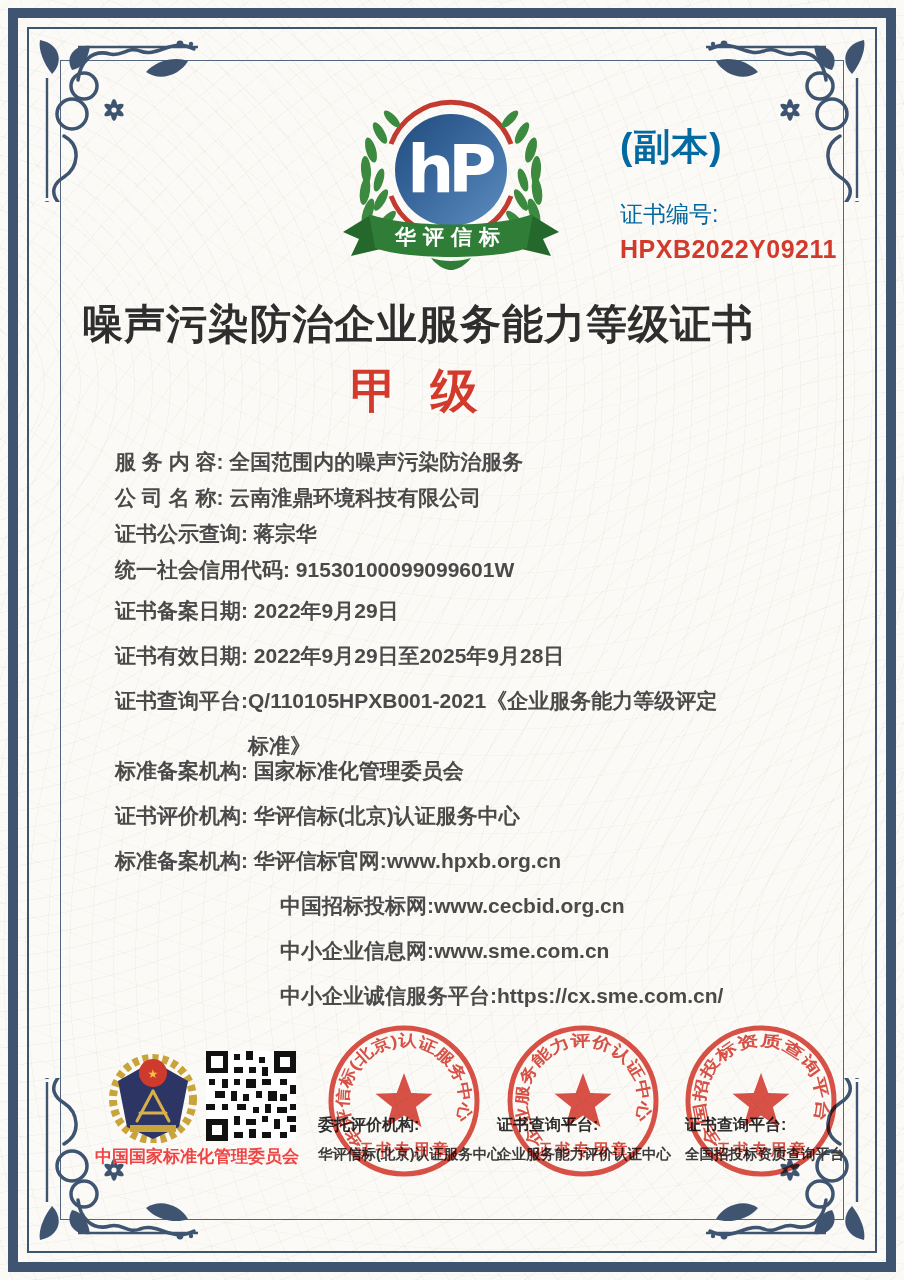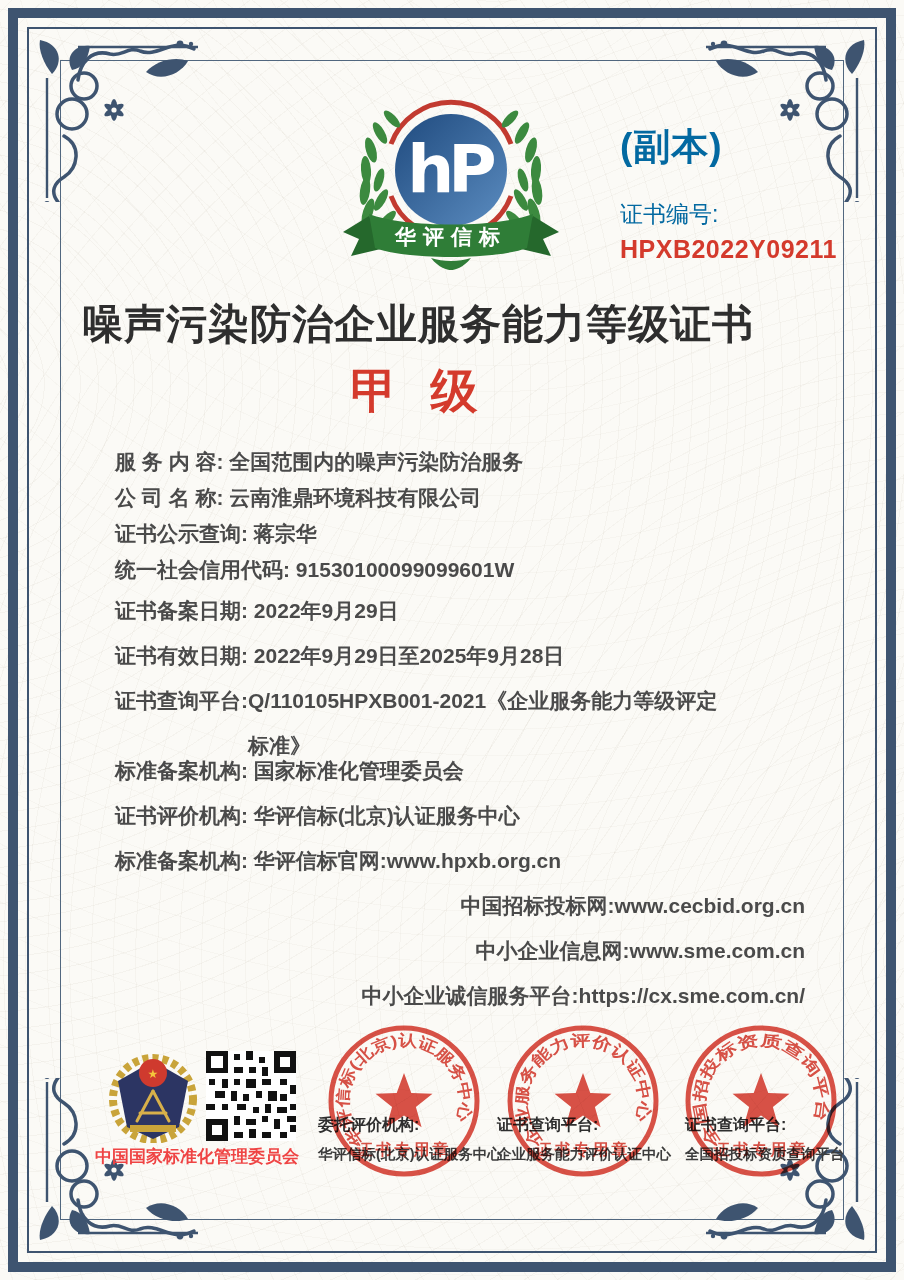--- a/index.html
+++ b/index.html
@@ -37,21 +37,21 @@
     font-size:41px;font-weight:800;color:#2e2e2e;letter-spacing:1px;}
   .cert-grade{position:absolute;left:0;top:360px;width:838px;text-align:center;
     font-size:47px;font-weight:800;color:#d43a2c;letter-spacing:10px;}
 
   .block{position:absolute;left:115px;width:690px;color:#4a4a4a;font-size:21px;font-weight:600;}
   .block .row{line-height:36px;white-space:nowrap;}
   .block.b2 .row,.block.b3 .row{line-height:45px;}
   .row.flexrow{display:flex;white-space:normal;}
   .row.flexrow .lbl{flex:0 0 auto;}
   .row.flexrow .val{width:486px;line-height:45px;}
-  .block .indent{padding-left:165px;text-align:right;}
+  .block .indent{padding-left:165px;}
   .b1{top:444px;}
   .b2{top:588px;}
   .b3{top:748px;}
 
   .footer{position:absolute;left:0;top:1015px;width:904px;height:190px;}
   .badge{position:absolute;left:106px;top:32px;width:94px;height:96px;}
   .qr{position:absolute;left:206px;top:36px;width:90px;height:90px;}
   .authority-label{position:absolute;left:82px;top:130px;width:230px;text-align:center;
     font-size:17px;font-weight:700;color:#ef4444;}
   .seal{position:absolute;width:160px;height:160px;opacity:.92;mix-blend-mode:multiply;z-index:2;}

